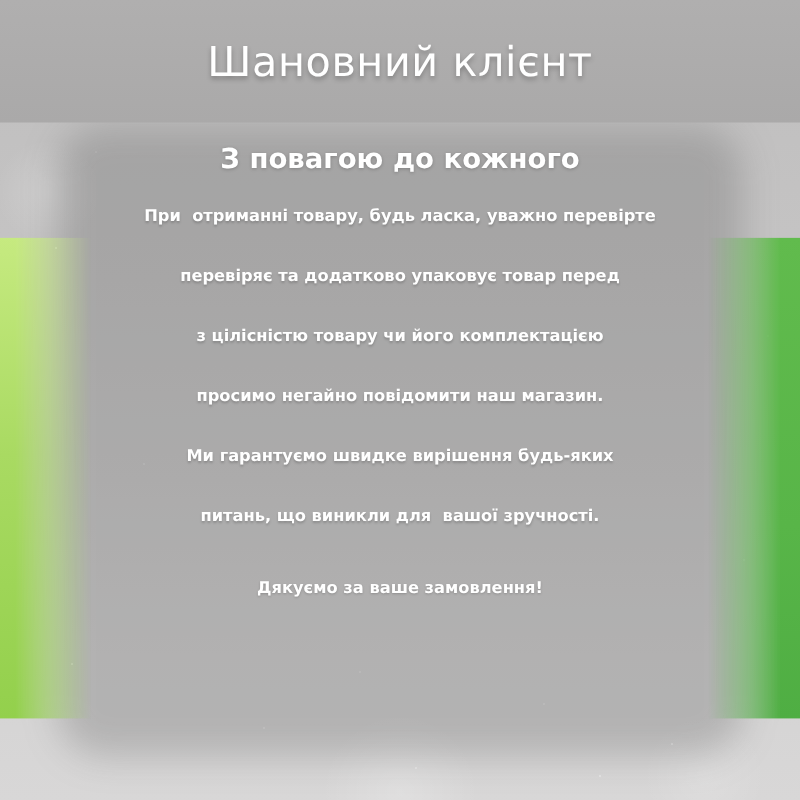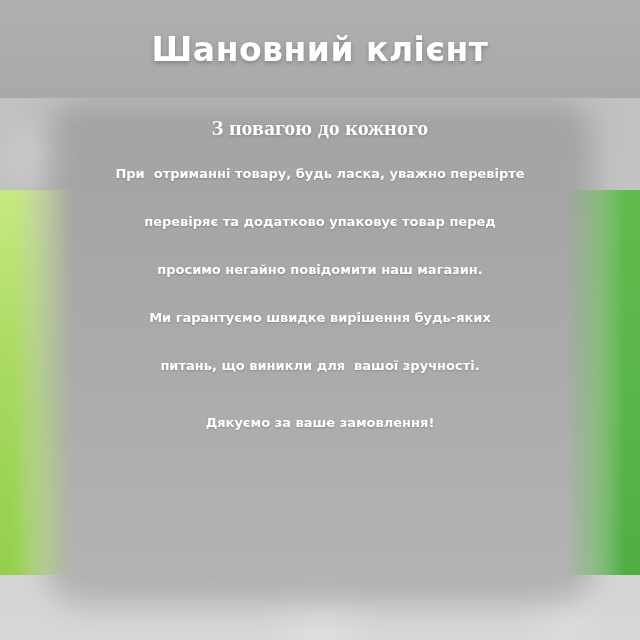--- a/index.html
+++ b/index.html
@@ -45,21 +45,21 @@
     z-index: 5;
     display: flex;
     align-items: center;
     justify-content: center;
     background: linear-gradient(180deg, #b0afaf 0%, #aaa9a9 100%);
   }
   .title {
     margin: 15px;
     color: #ffffff;
     font-size: 33px;
-    font-weight: 700;
+    font-weight: 400;
     letter-spacing: 0.5px;
     text-shadow: 0 2px 4px rgba(0,0,0,0.25);
   }
 
   .strip {
     position: absolute;
     top: 190px;
     height: 385px;
     width: 78px;
     z-index: 3;
@@ -96,21 +96,20 @@
     z-index: 6;
     text-align: center;
     color: #ffffff;
   }
   .subtitle {
     margin: 0;
     font-size: 22px;
     font-weight: 800;
     line-height: 44px;
     text-shadow: 0 1px 3px rgba(0,0,0,0.22);
-    font-family: Liberation Serif, serif;
   }
   .line {
     margin: 0;
     font-size: 13px;
     font-weight: 700;
     line-height: 48px;
     white-space: pre;
     text-shadow: 0 1px 2px rgba(0,0,0,0.20);
   }
   .closing {
@@ -128,19 +127,20 @@
 
   <div class="strip left"></div>
   <div class="strip right"></div>
 
   <div class="panel"></div>
 
   <div class="content">
     <h2 class="subtitle">З повагою до кожного</h2>
     <p class="line">При  отриманні товару, будь ласка, уважно перевірте</p>
     <p class="line">перевіряє та додатково упаковує товар перед</p>
+    <p class="line">з цілісністю товару чи його комплектацією</p>
     <p class="line">просимо негайно повідомити наш магазин.</p>
     <p class="line">Ми гарантуємо швидке вирішення будь-яких</p>
     <p class="line">питань, що виникли для  вашої зручності.</p>
     <p class="line closing">Дякуємо за ваше замовлення!</p>
   </div>
 
 </div>
 
 </body></html>

